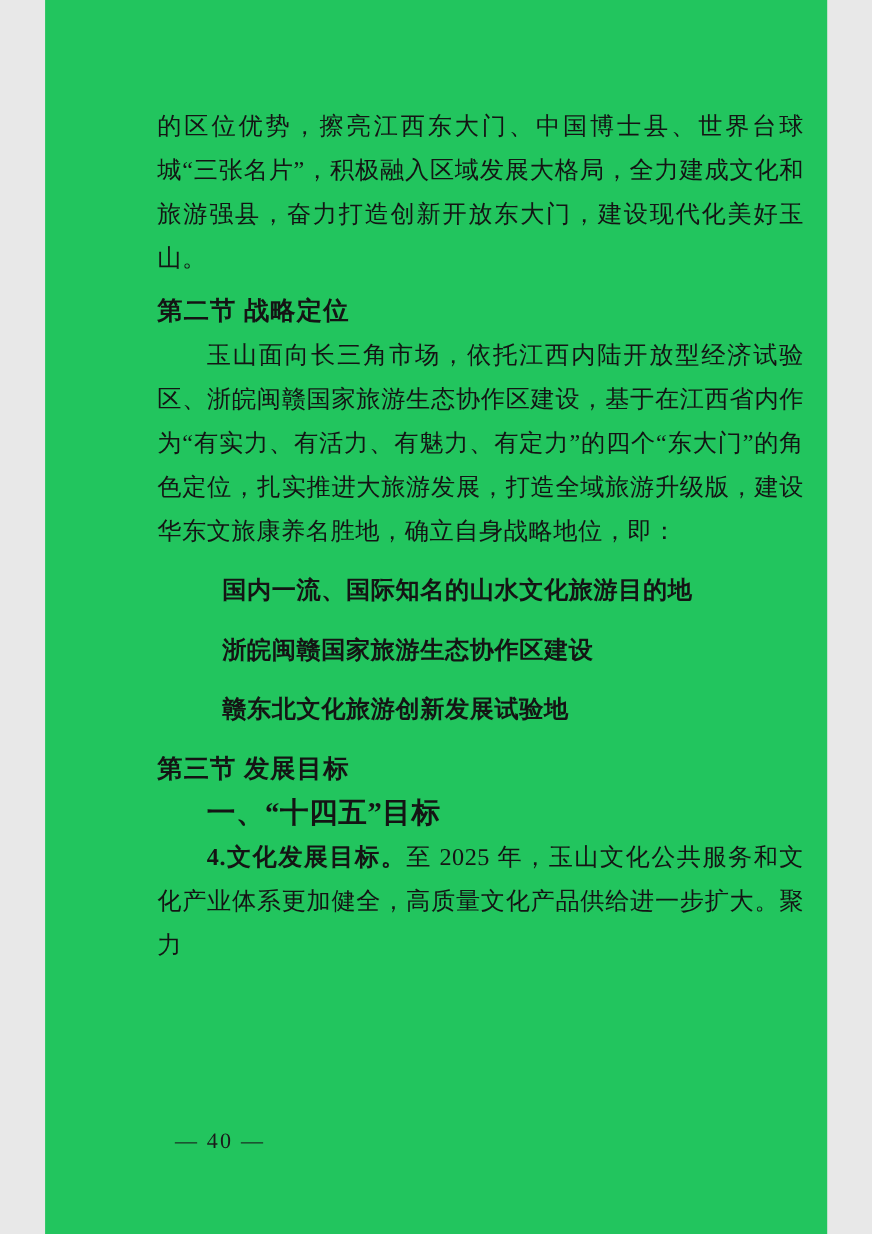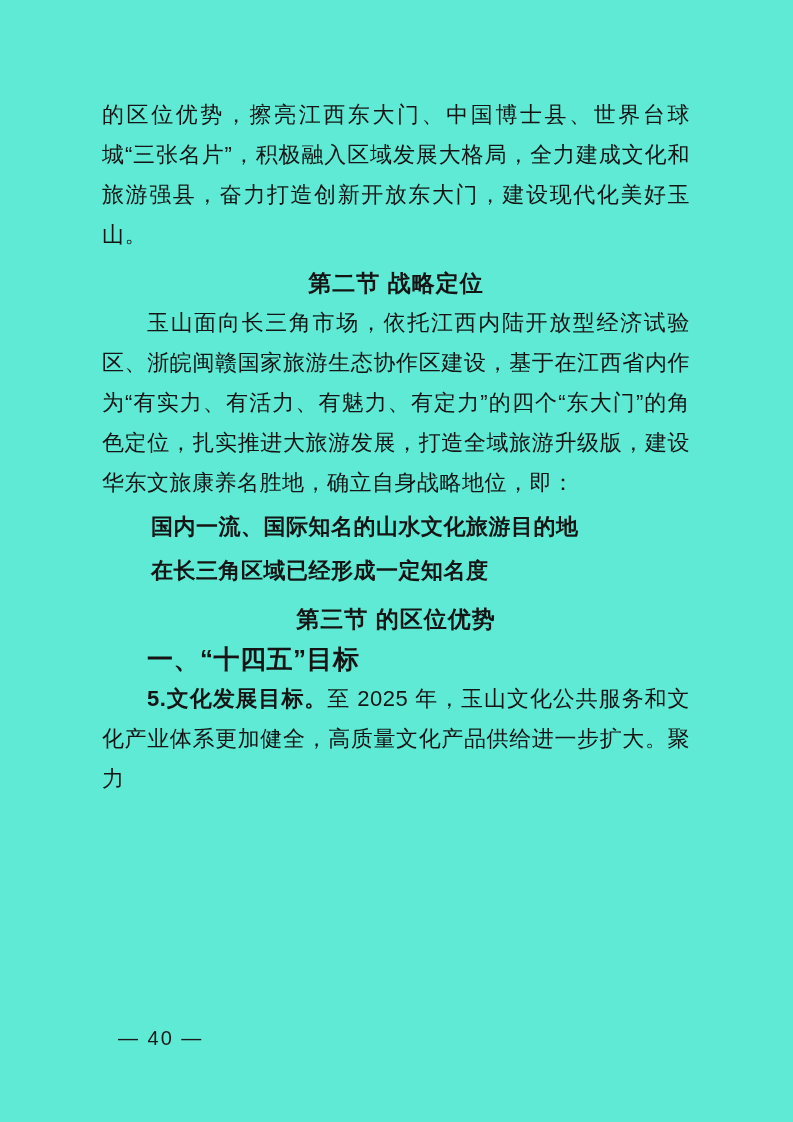--- a/index.html
+++ b/index.html
@@ -2,26 +2,26 @@
 <html><head>
 <meta charset="utf-8">
 <style>
   html, body {
     margin: 0;
     padding: 0;
     background: #e8e8e8;
   }
   .page {
     position: relative;
-    width: 793px;
+    width: 711px;
     height: 1122px;
     margin: 0 auto;
-    background: #5eead4;
+    background: #22c55e;
     color: #141414;
-    font-family: Liberation Sans, sans-serif;
+    font-family: Liberation Serif, serif;
     overflow: hidden;
   }
   .content {
     position: absolute;
     left: 102px;
     top: 95px;
     width: 588px;
   }
   .body-text {
     margin: 0;
@@ -33,25 +33,25 @@
     text-indent: 45px;
   }
   .no-indent {
     text-indent: 0;
   }
   .section-heading {
     margin: 8px 0 0 0;
     font-size: 23px;
     line-height: 40px;
     font-weight: bold;
-    text-align: center;
+    text-align: left;
     letter-spacing: 1px;
   }
   .bold-line {
-    margin: 4px;
+    margin: 14px;
     padding-left: 45px;
     font-size: 22px;
     line-height: 40px;
     font-weight: bold;
     letter-spacing: 0.5px;
   }
   .sub-heading {
     margin: 0;
     padding-left: 45px;
     font-size: 26px;
@@ -79,26 +79,27 @@
   <div class="content">
 
     <p class="body-text no-indent">的区位优势，擦亮江西东大门、中国博士县、世界台球城“三张名片”，积极融入区域发展大格局，全力建成文化和旅游强县，奋力打造创新开放东大门，建设现代化美好玉山。</p>
 
     <h2 class="section-heading">第二节 战略定位</h2>
 
     <p class="body-text">玉山面向长三角市场，依托江西内陆开放型经济试验区、浙皖闽赣国家旅游生态协作区建设，基于在江西省内作为“有实力、有活力、有魅力、有定力”的四个“东大门”的角色定位，扎实推进大旅游发展，打造全域旅游升级版，建设华东文旅康养名胜地，确立自身战略地位，即：</p>
 
     <p class="bold-line">国内一流、国际知名的山水文化旅游目的地</p>
 
-    <p class="bold-line">在长三角区域已经形成一定知名度</p>
+    <p class="bold-line">浙皖闽赣国家旅游生态协作区建设</p>
+
+    <p class="bold-line">赣东北文化旅游创新发展试验地</p>
 
 
-
-    <h2 class="section-heading">第三节 的区位优势</h2>
+    <h2 class="section-heading">第三节 发展目标</h2>
 
     <h3 class="sub-heading">一、“十四五”目标</h3>
 
-    <p class="body-text"><span class="goal-label">5.文化发展目标。</span><span>至 2025 年，玉山文化公共服务和文化产业体系更加健全，高质量文化产品供给进一步扩大。聚力</span></p>
+    <p class="body-text"><span class="goal-label">4.文化发展目标。</span><span>至 2025 年，玉山文化公共服务和文化产业体系更加健全，高质量文化产品供给进一步扩大。聚力</span></p>
 
   </div>
 
   <div class="page-number">— 40 —</div>
 </div>
 
 </body></html>

